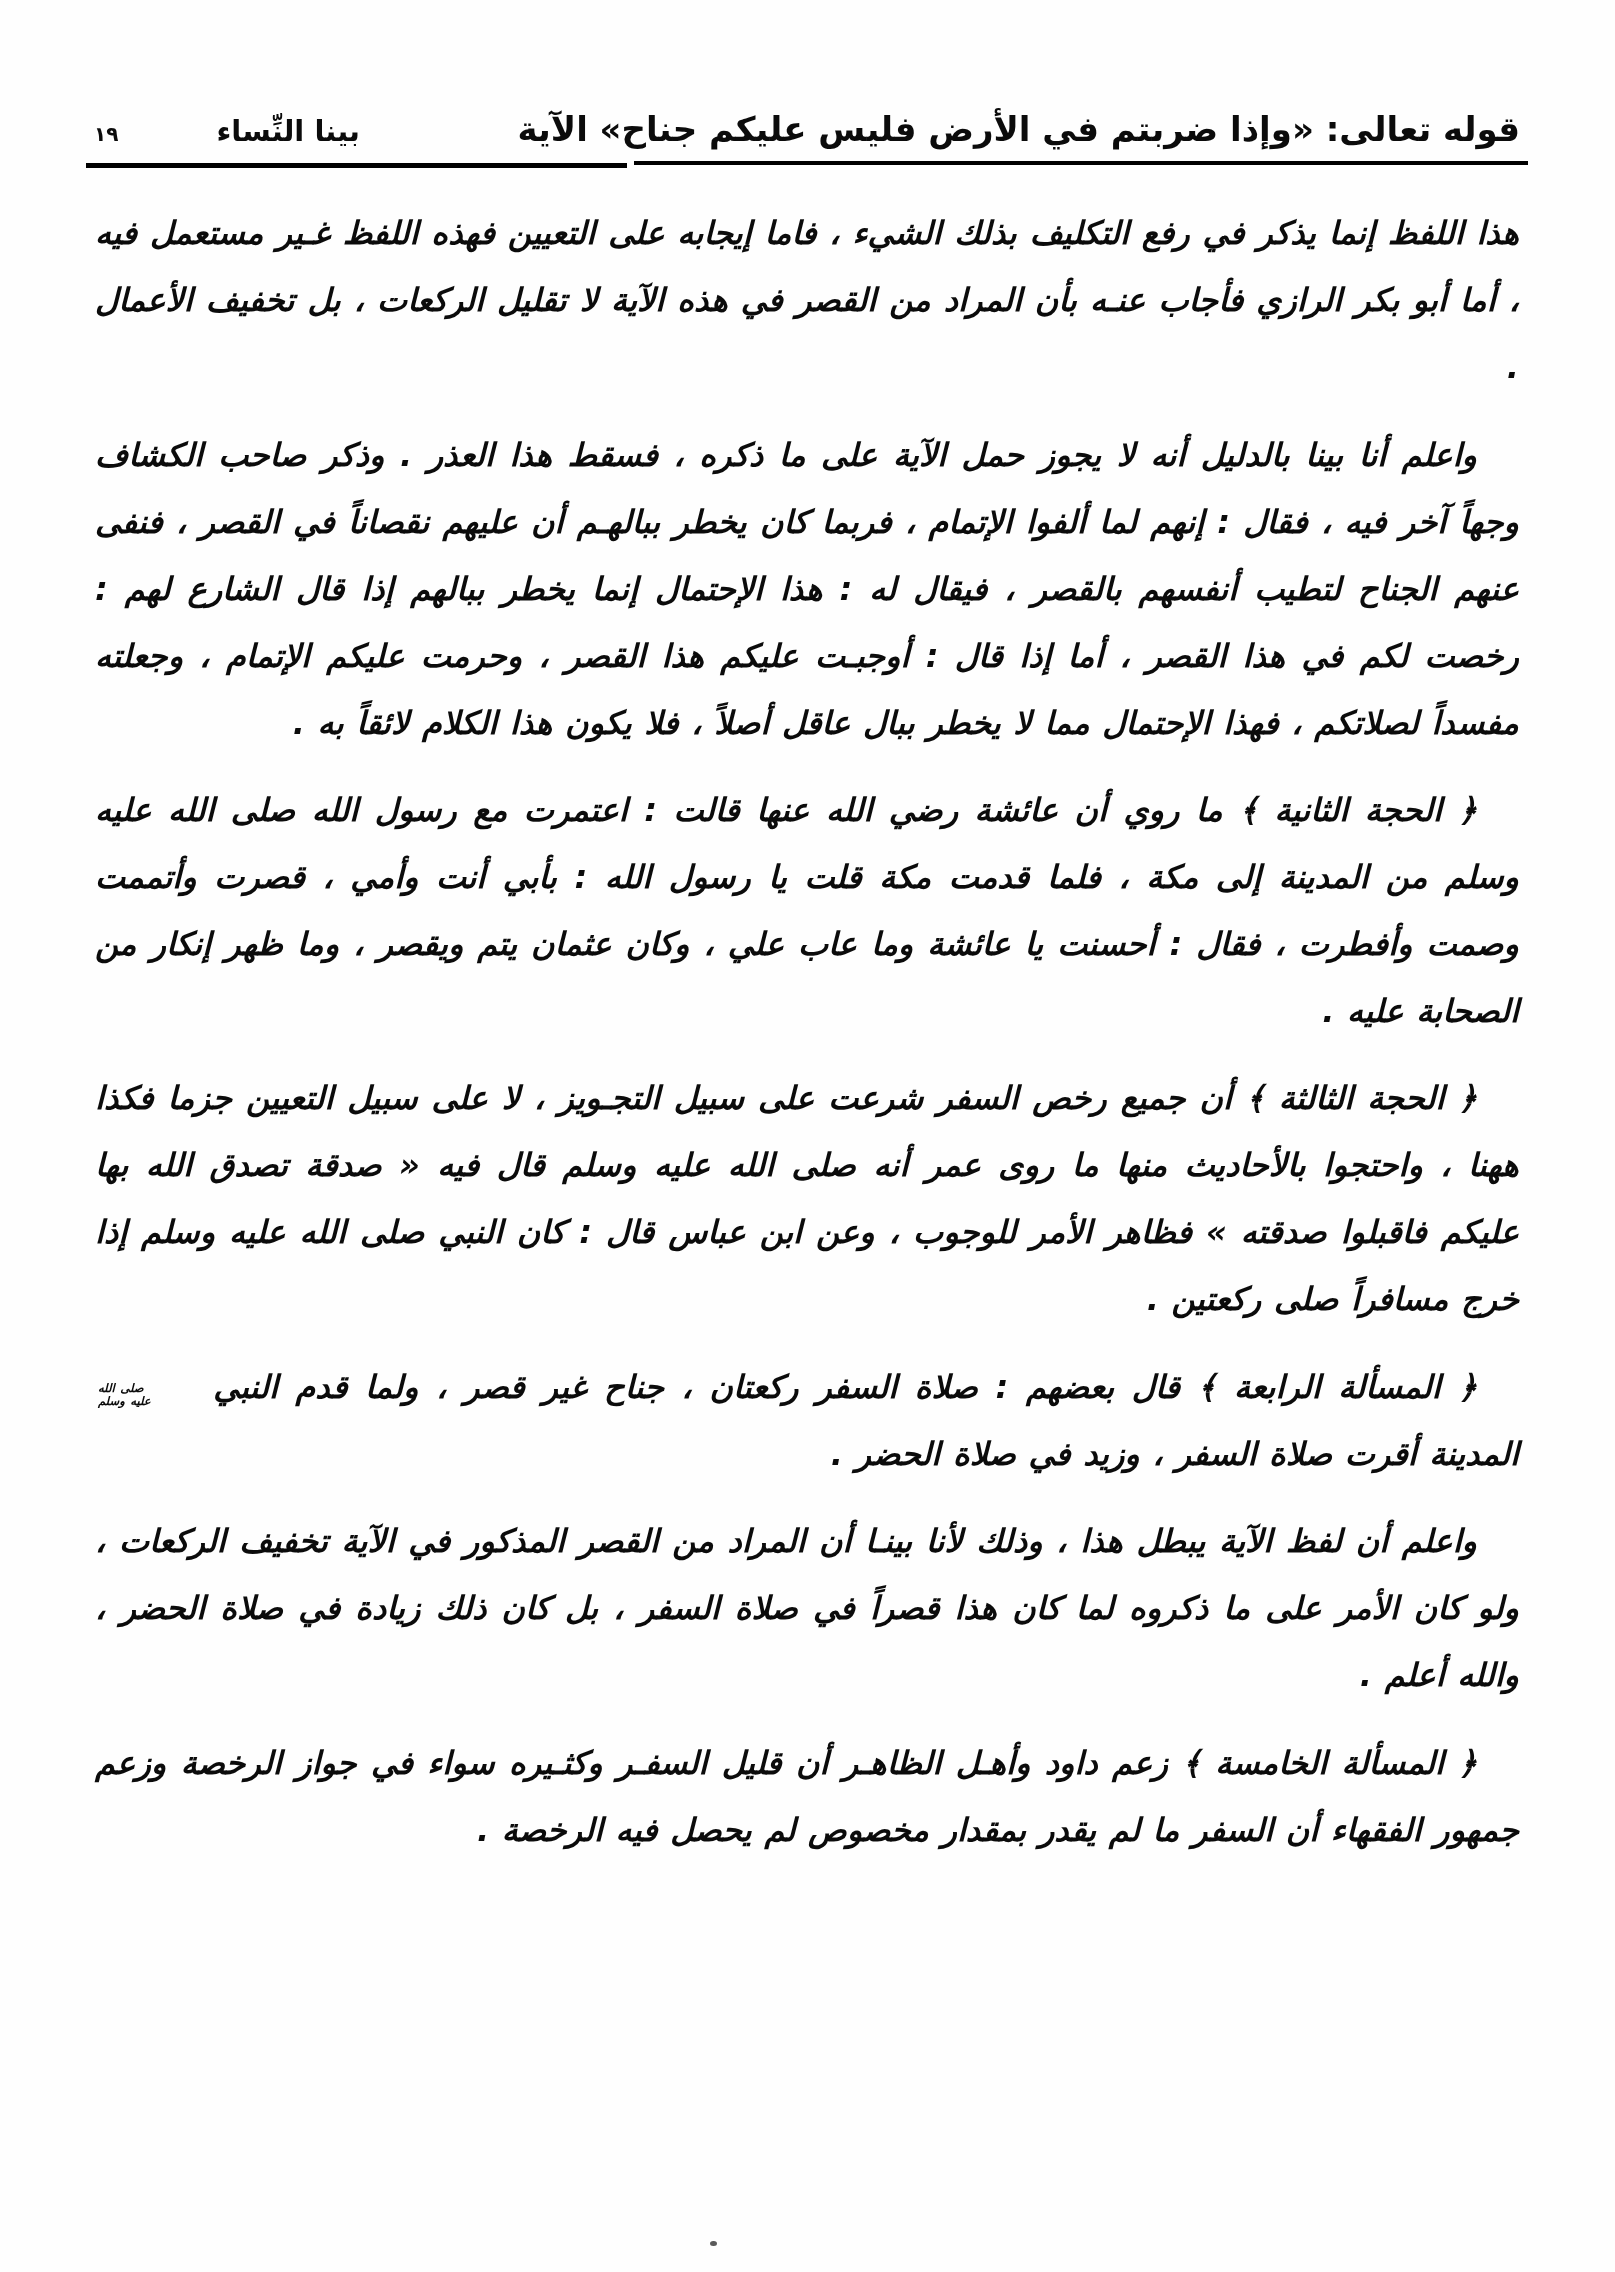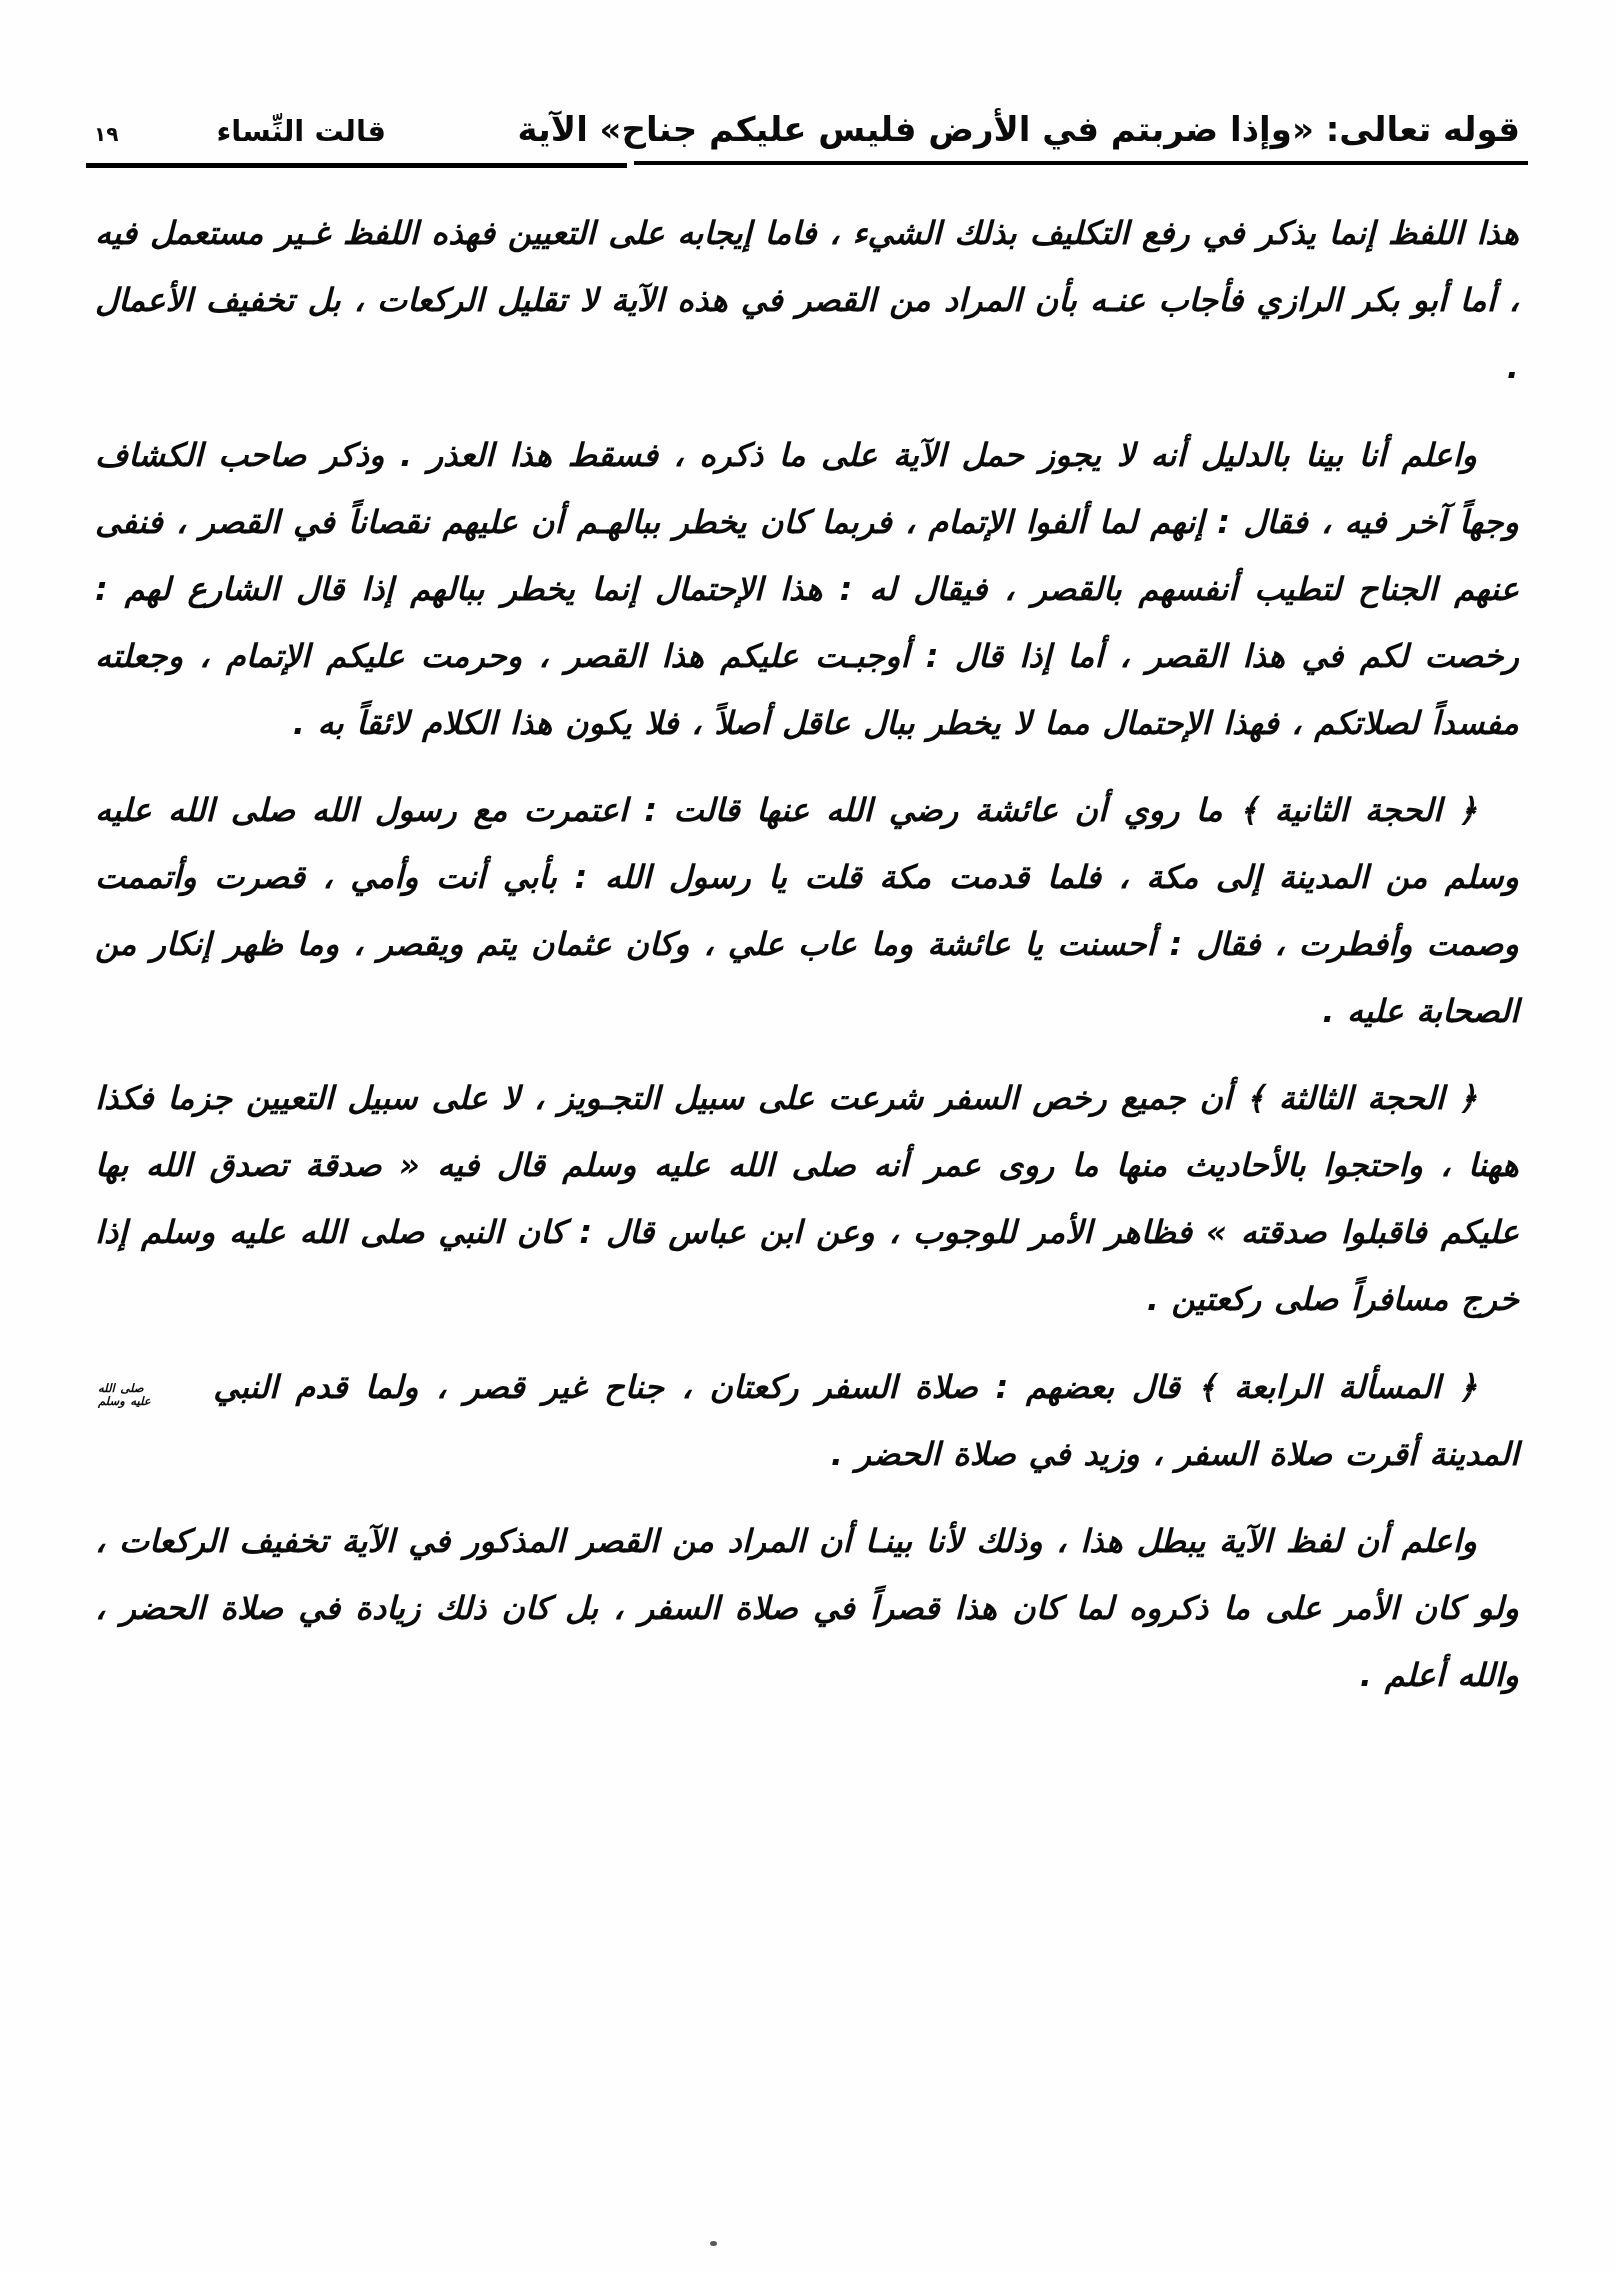--- a/index.html
+++ b/index.html
@@ -67,21 +67,21 @@
   }
 </style>
 </head>
 <body>
 
 <div class="page">
 
   <header class="page-header">
     <div class="header-title">قوله تعالى: «وإذا ضربتم في الأرض فليس عليكم جناح» الآية</div>
     <div class="header-spacer"></div>
-    <div class="header-surah">قالت النِّساء</div>
+    <div class="header-surah">بينا النِّساء</div>
     <div class="header-pagenum">١٩</div>
   </header>
 
   <div class="header-rule">
     <div class="seg-right"></div>
     <div class="seg-left"></div>
   </div>
 
   <main class="page-body">
 
@@ -91,19 +91,20 @@
 
     <p class="para"><span class="sec-label">﴿ الحجة الثانية ﴾</span> <span>ما روي أن عائشة رضي الله عنها قالت : اعتمرت مع رسول الله صلى الله عليه وسلم من المدينة إلى مكة ، فلما قدمت مكة قلت يا رسول الله : بأبي أنت وأمي ، قصرت وأتممت وصمت وأفطرت ، فقال : أحسنت يا عائشة وما عاب علي ، وكان عثمان يتم ويقصر ، وما ظهر إنكار من الصحابة عليه .</span></p>
 
     <p class="para"><span class="sec-label">﴿ الحجة الثالثة ﴾</span> <span>أن جميع رخص السفر شرعت على سبيل التجـويز ، لا على سبيل التعيين جزما فكذا ههنا ، واحتجوا بالأحاديث منها ما روى عمر أنه صلى الله عليه وسلم قال فيه « صدقة تصدق الله بها عليكم فاقبلوا صدقته » فظاهر الأمر للوجوب ، وعن ابن عباس قال : كان النبي صلى الله عليه وسلم إذا خرج مسافراً صلى ركعتين .</span></p>
 
 
     <p class="para"><span class="sec-label">﴿ المسألة الرابعة ﴾</span> <span>قال بعضهم : صلاة السفر ركعتان ، جناح غير قصر ، ولما قدم النبي</span> <span class="honorific"><span>صلى الله</span><span>عليه وسلم</span></span> <span>المدينة أقرت صلاة السفر ، وزيد في صلاة الحضر .</span></p>
 
     <p class="para"><span>واعلم أن لفظ الآية يبطل هذا ، وذلك لأنا بينـا أن المراد من القصر المذكور في الآية تخفيف الركعات ، ولو كان الأمر على ما ذكروه لما كان هذا قصراً في صلاة السفر ، بل كان ذلك زيادة في صلاة الحضر ، والله أعلم .</span></p>
 
+    <p class="para"><span class="sec-label">﴿ المسألة الخامسة ﴾</span> <span>زعم داود وأهـل الظاهـر أن قليل السفـر وكثـيره سواء في جواز الرخصة وزعم جمهور الفقهاء أن السفر ما لم يقدر بمقدار مخصوص لم يحصل فيه الرخصة .</span></p>
 
   </main>
 
   <div class="speck"></div>
 
 </div>
 
 
 </body></html>

